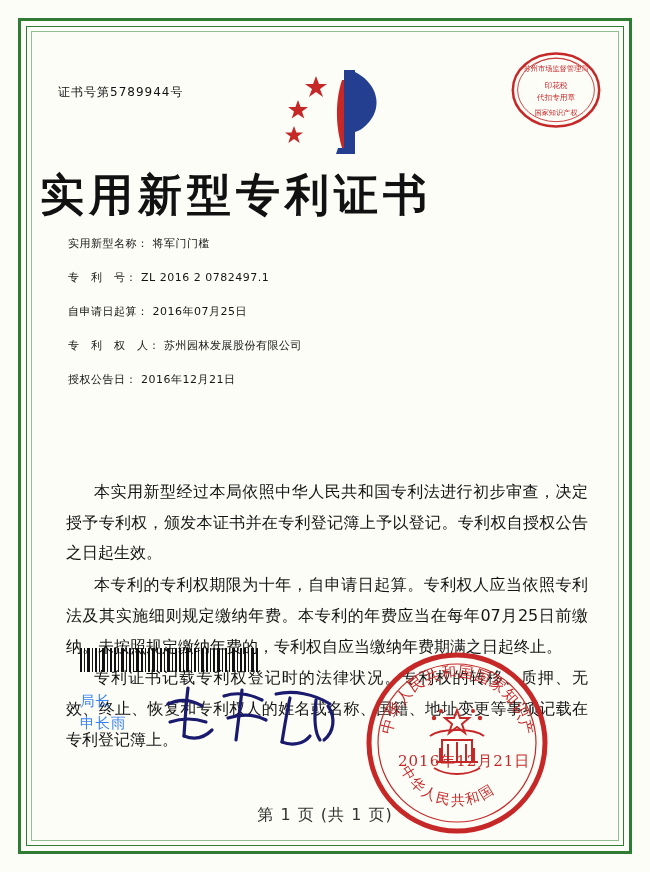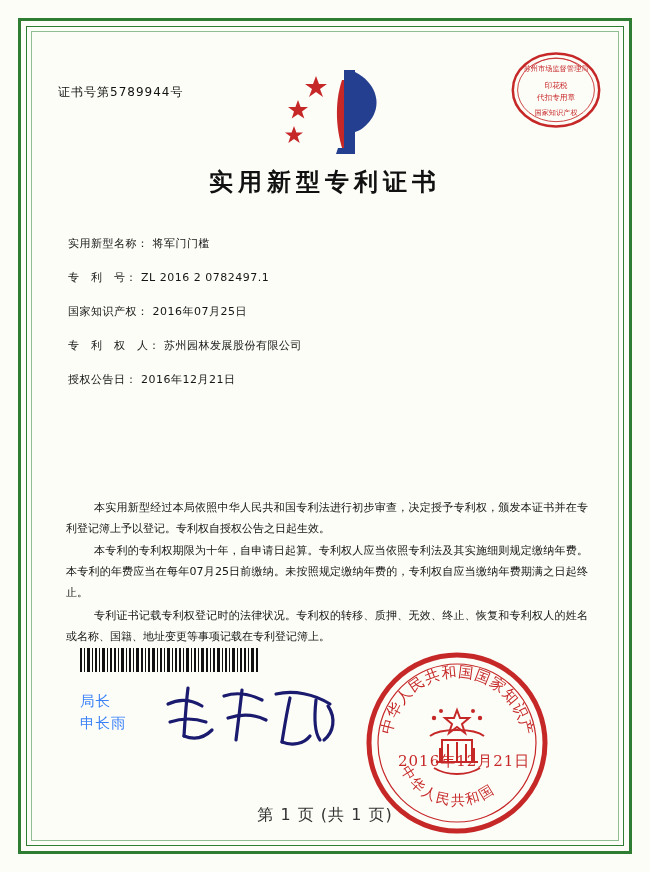--- a/index.html
+++ b/index.html
@@ -84,24 +84,24 @@
     top: 2px;
     width: 96px;
     height: 96px;
   }
 
   .title {
     position: absolute;
     left: 0;
     right: 0;
     top: 126px;
-    text-align: center;
+    text-align: left;
     font-family: "DejaVu Serif", "Liberation Serif", serif;
     font-weight: bold;
-    font-size: 24px;
+    font-size: 44px;
     letter-spacing: 5px;
     color: #111;
   }
 
   .fields {
     position: absolute;
     left: 28px;
     right: 20px;
     top: 196px;
   }
@@ -120,25 +120,24 @@
     margin-left: 4px;
     letter-spacing: 0.5px;
     text-align: center;
   }
 
   .paragraphs {
     position: absolute;
     left: 26px;
     right: 22px;
     top: 437px;
-    font-size: 11px;
+    font-size: 16px;
     line-height: 1.92;
     color: #141414;
     text-align: justify;
-    margin-top: 20px;
   }
   .paragraphs p {
     margin: 0 0 1px 0;
     text-indent: 28px;
   }
 
   .barcode {
     position: absolute;
     left: 40px;
     top: 608px;
@@ -236,21 +235,21 @@
     <div class="fields">
       <div class="field-row">
         <span class="field-label">实用新型名称：</span>
         <span class="field-value">将军门门槛</span>
       </div>
       <div class="field-row">
         <span class="field-label">专　利　号：</span>
         <span class="field-value">ZL 2016 2 0782497.1</span>
       </div>
       <div class="field-row">
-        <span class="field-label">国家知识产权：</span>
+        <span class="field-label">自申请日起算：</span>
         <span class="field-value">2016年07月25日</span>
       </div>
       <div class="field-row">
         <span class="field-label">专　利　权　人：</span>
         <span class="field-value">苏州园林发展股份有限公司</span>
       </div>
       <div class="field-row">
         <span class="field-label">授权公告日：</span>
         <span class="field-value">2016年12月21日</span>
       </div>

